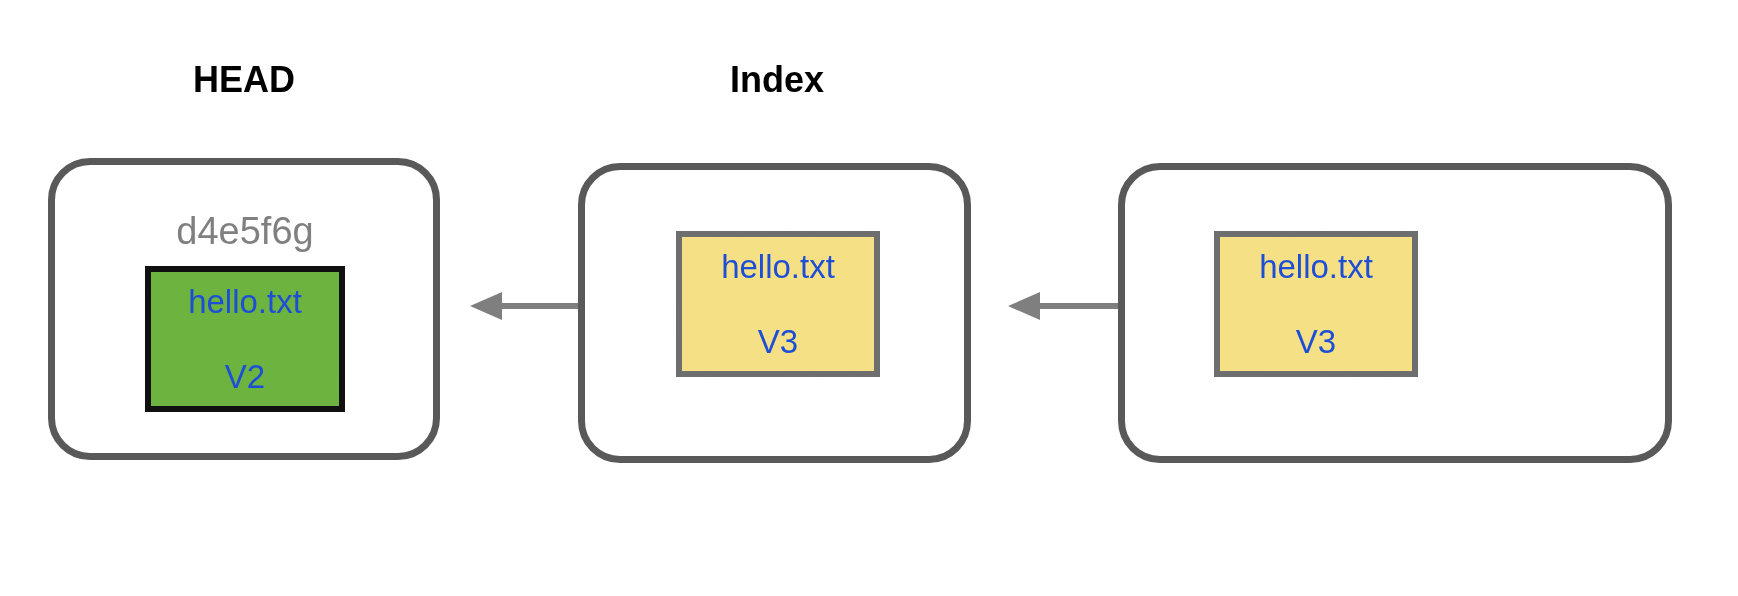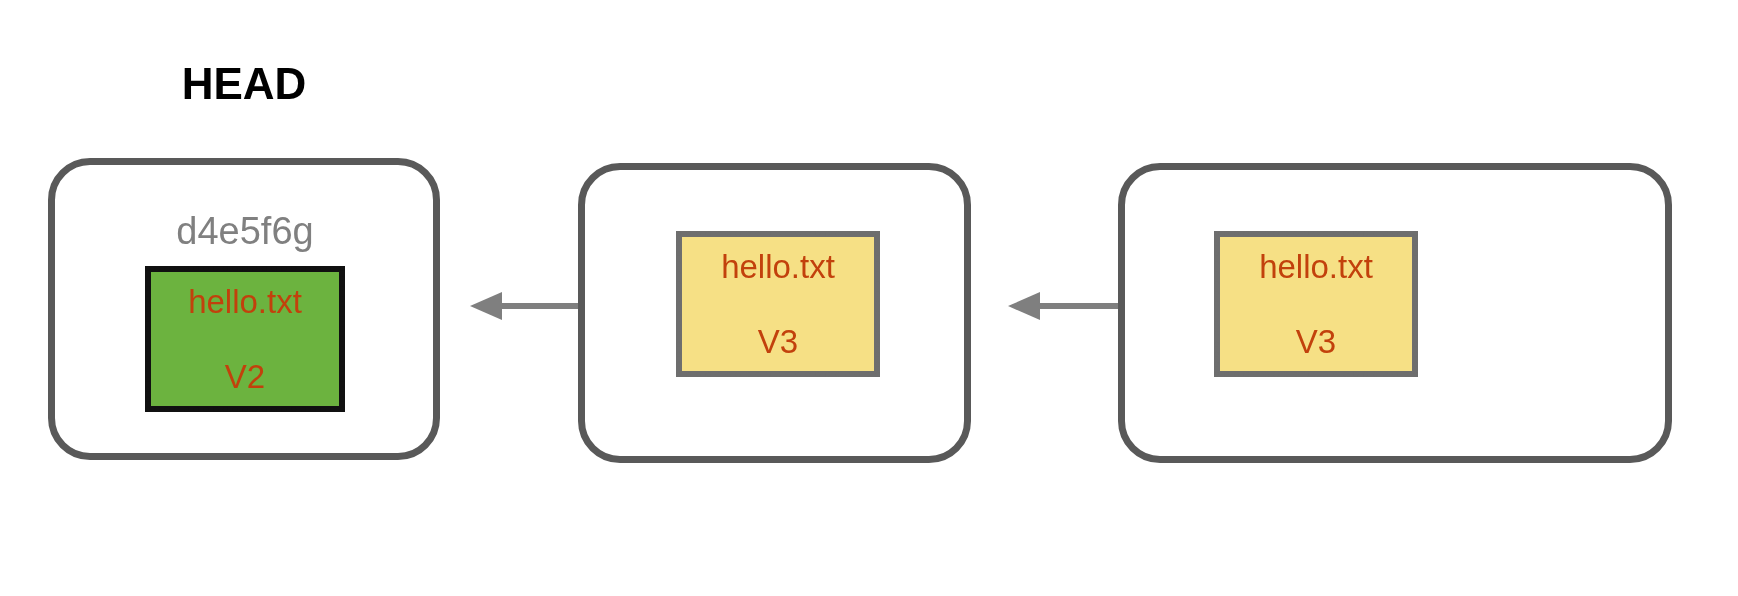--- a/index.html
+++ b/index.html
@@ -18,21 +18,21 @@
     width: 1738px;
     height: 596px;
     background: #ffffff;
     overflow: hidden;
   }
 
   
   .col-title {
     position: absolute;
     font-weight: bold;
-    font-size: 44px;
+    font-size: 36px;
     color: #000000;
     white-space: nowrap;
     text-align: center;
     line-height: 1;
   }
   #title-head      { left: 48px;   top: 62px;  width: 392px; }
   #title-index     { left: 578px;  top: 62px;  width: 398px; }
   #title-workdir   { left: 1118px; top: 62px;  width: 554px; }
 
   
@@ -82,21 +82,21 @@
     border-style: dotted;
     border-width: 5px;
     box-sizing: border-box;
     pointer-events: none;
     opacity: .75;
   }
   .card-text {
     position: relative;
     z-index: 2;
     font-size: 33px;
-    color: #c2410c;
+    color: #1d4ed8;
     line-height: 1;
     white-space: nowrap;
     text-align: center;
   }
   .card-text.name { margin-bottom: 42px; }
 
   
   #card-head {
     left: 145px; top: 266px; width: 200px; height: 146px;
   }
@@ -124,20 +124,21 @@
   #arrow-wd-to-index    { left: 1000px; top: 286px; width: 120px; }
   .arrow svg { display: block; width: 100%; height: 100%; }
 </style>
 </head>
 <body>
 
 <div id="stage">
 
   <div class="col-title" id="title-head">HEAD</div>
 
+  <div class="col-title" id="title-index">Index</div>
 
 
   <div class="panel" id="panel-head"></div>
 
   <div class="commit-hash" id="hash-head">d4e5f6g</div>
 
   <div class="file-card" id="card-head">
     <div class="rough"></div>
     <div class="card-text name">hello.txt</div>
     <div class="card-text version">V2</div>

